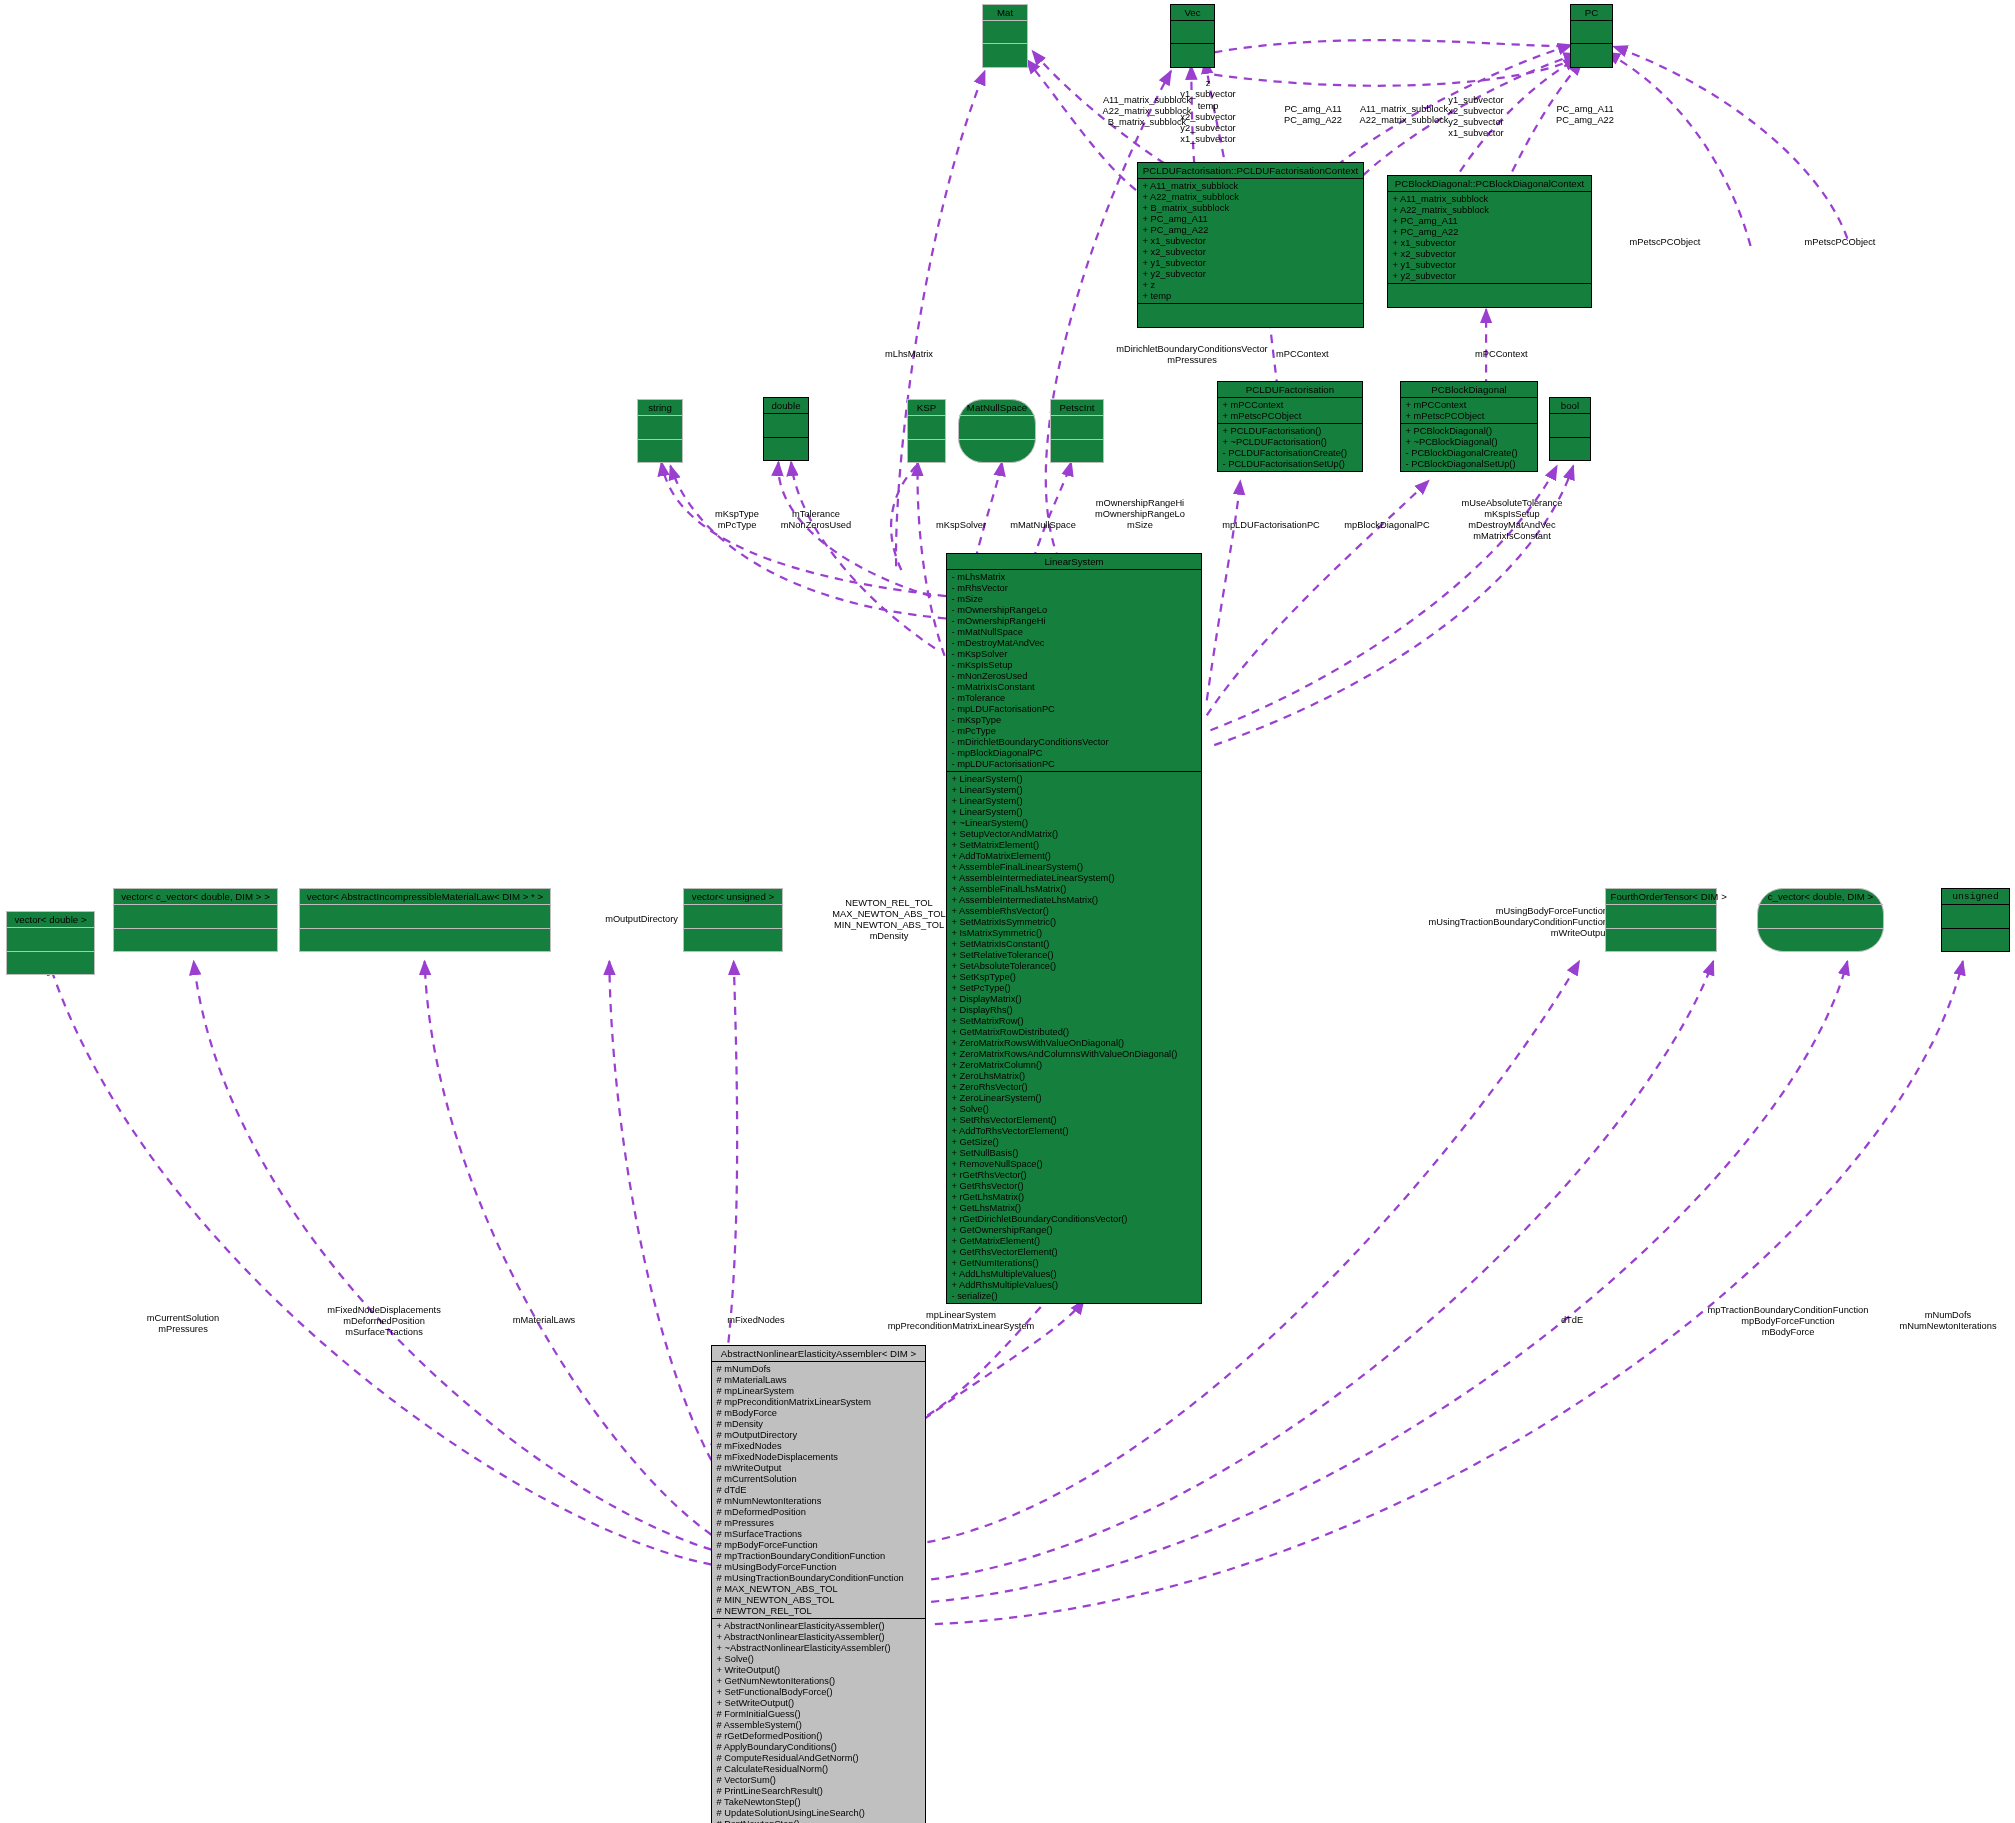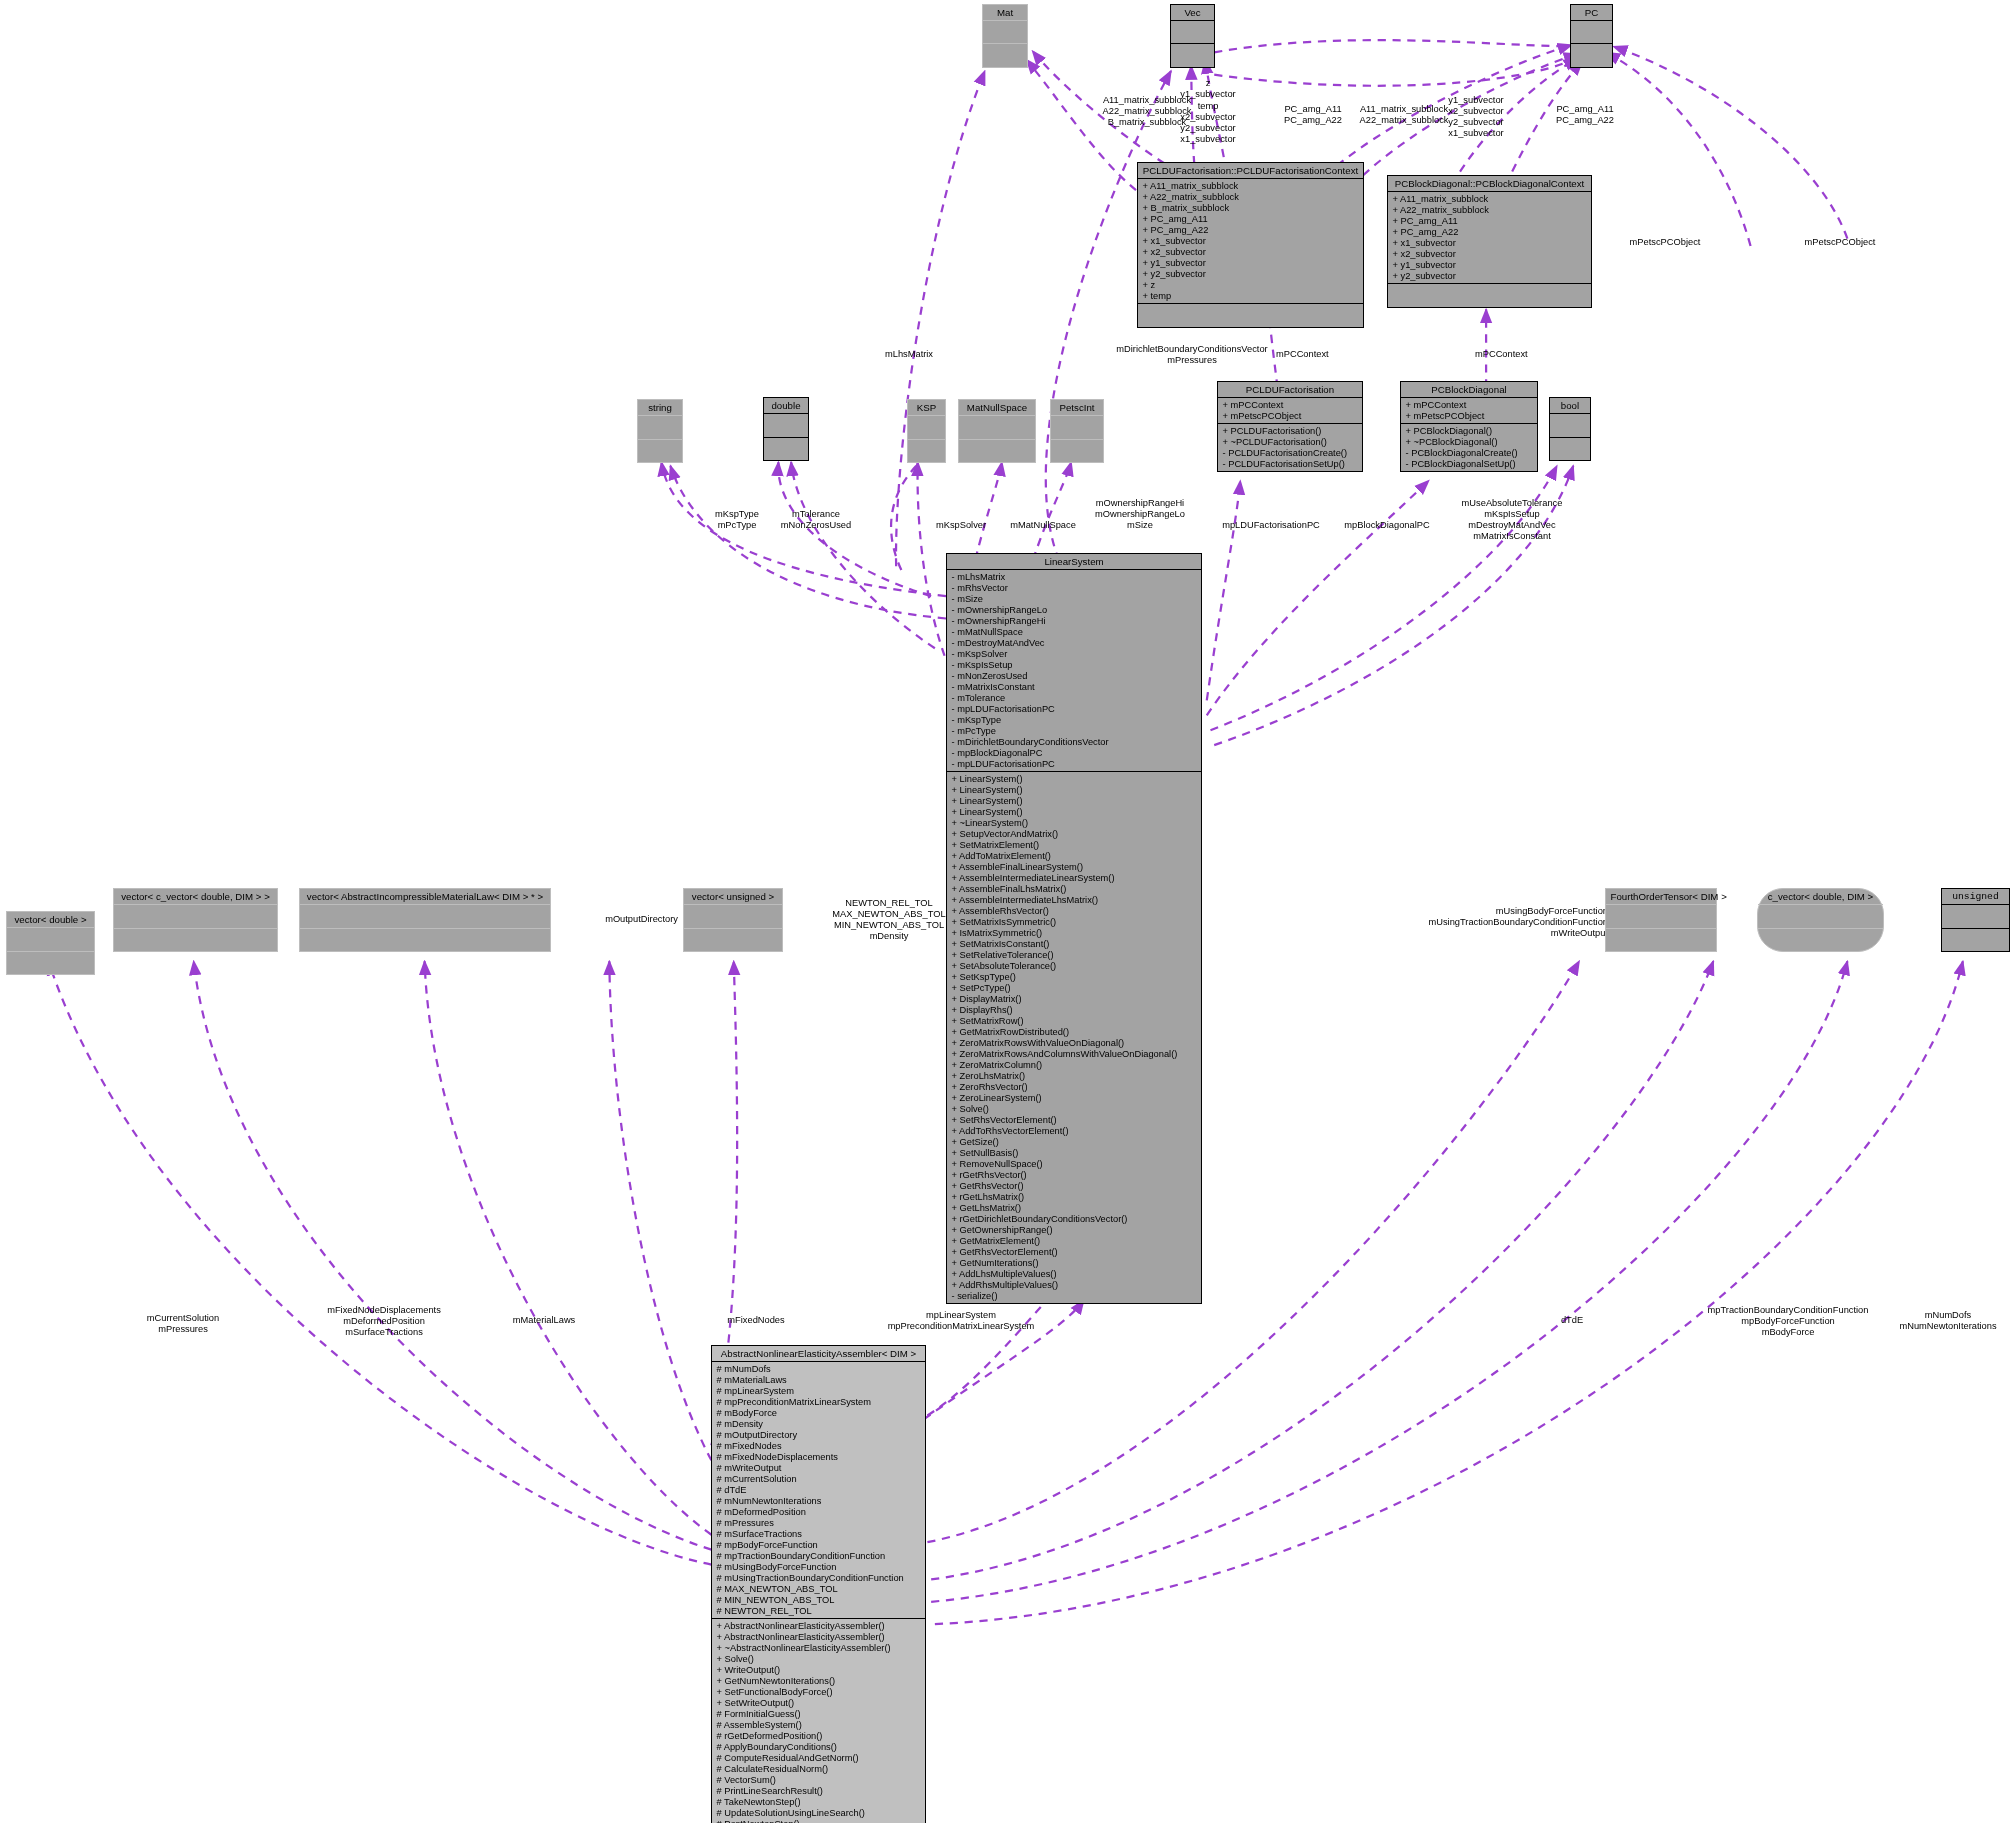--- a/index.html
+++ b/index.html
@@ -1,20 +1,20 @@
 <!DOCTYPE html>
 <html style="font-size:12px"><head>
 <meta charset="utf-8">
 <style>
   html,body{margin:0;padding:0;background:#ffffff;}
   body{font-family:"Liberation Sans", sans-serif;}
   #canvas{position:relative;width:2015px;height:1824px;overflow:hidden;background:#fff;}
   svg#edges{position:absolute;left:0;top:0;width:2015px;height:1824px;pointer-events:none;}
 
-  .uml{position:absolute;box-sizing:border-box;background:#a3a3a3;border:0.7px solid #bdbdbd;}
+  .uml{position:absolute;box-sizing:border-box;background:#15803d;border:0.7px solid #bdbdbd;}
   .uml.thick{border:1.5px solid #000000;}
   .uml.filled{background:#c0c0c0;border:1.5px solid #000000;}
   .uml .title{text-align:center;font-size:9.7px;color:#000;padding:2.2px 4.5px 2.2px 4.5px;white-space:nowrap;}
   .uml.thick .title,.uml.filled .title{border-bottom:1.5px solid #000;}
   .uml .title{border-bottom:0.7px solid #bdbdbd;}
   .uml .sect{border-bottom:0.7px solid #bdbdbd;padding:1.5px 4.5px;min-height:19.4px;}
   .uml.thick .sect,.uml.filled .sect{border-bottom:1.5px solid #000;}
   .uml .sect.last{border-bottom:none;}
   .uml .sect .row{font-size:9.3px;line-height:11px;color:#000;white-space:nowrap;}
   .uml .sect.empty{min-height:19.4px;}
@@ -185,21 +185,21 @@
     <div class="sect empty"></div>
     <div class="sect empty last"></div>
   </div>
 
   <div class="uml" style="left:907px;top:399px;width:39px;">
     <div class="title">KSP</div>
     <div class="sect empty"></div>
     <div class="sect empty last"></div>
   </div>
 
-  <div class="uml" style="left:958px;top:399px;width:78px;">
+  <div class="uml" style="left:958px;top:399px;width:78px;border-radius:25px;">
     <div class="title">MatNullSpace</div>
     <div class="sect empty"></div>
     <div class="sect empty last"></div>
   </div>
 
   <div class="uml" style="left:1050px;top:399px;width:54px;">
     <div class="title">PetscInt</div>
     <div class="sect empty"></div>
     <div class="sect empty last"></div>
   </div>

